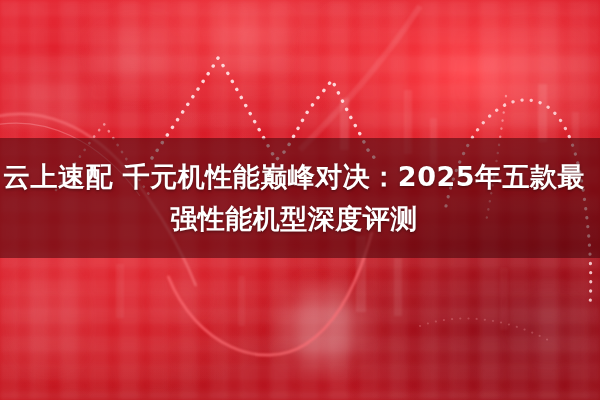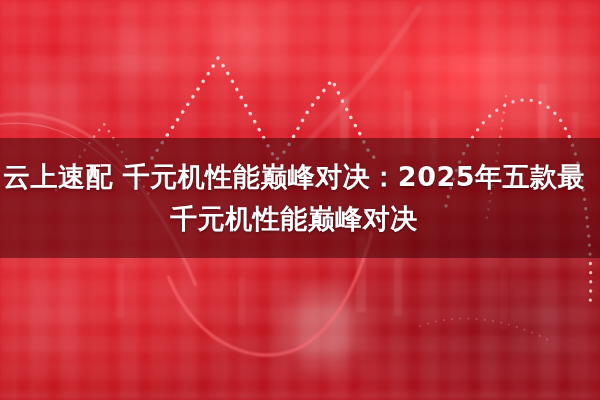--- a/index.html
+++ b/index.html
@@ -163,16 +163,16 @@
 
     <path d="M 506 96 C 500 140, 494 180, 486 222" fill="none" stroke="#ffd0d3" stroke-width="2.4" stroke-linecap="round" stroke-dasharray="0.2 8" opacity="0.5"></path>
 
     <path d="M 420 326 C 460 312, 506 318, 548 340" fill="none" stroke="#ffb9bd" stroke-width="2" stroke-linecap="round" stroke-dasharray="0.2 8" opacity="0.25"></path>
   </svg>
 
   <div id="title-band"></div>
 
   <div id="headline">
     <span>云上速配 千元机性能巅峰对决：2025年五款最</span>
-    <span>千元机性能巅峰对决</span>
+    <span>强性能机型深度评测</span>
   </div>
 
 </div>
 
 </body></html>

